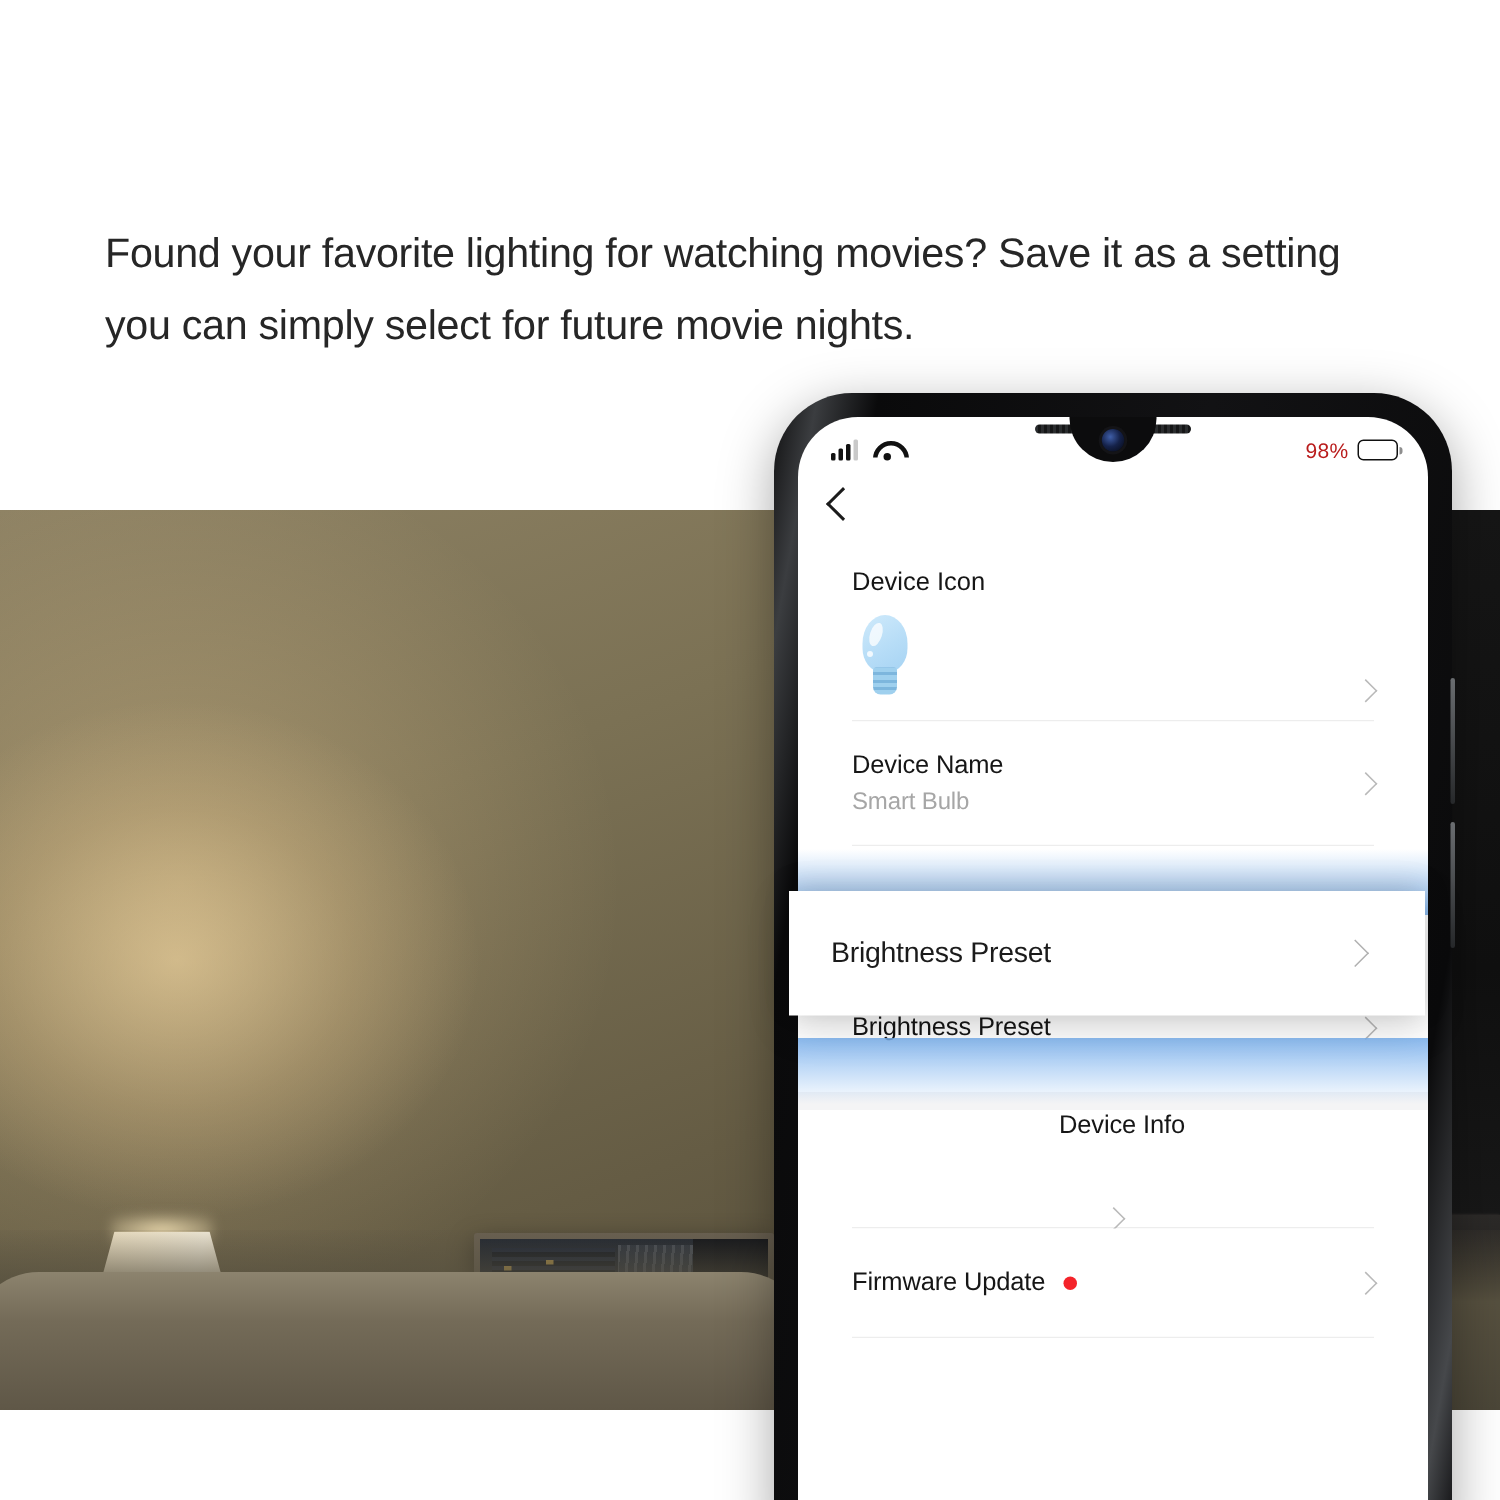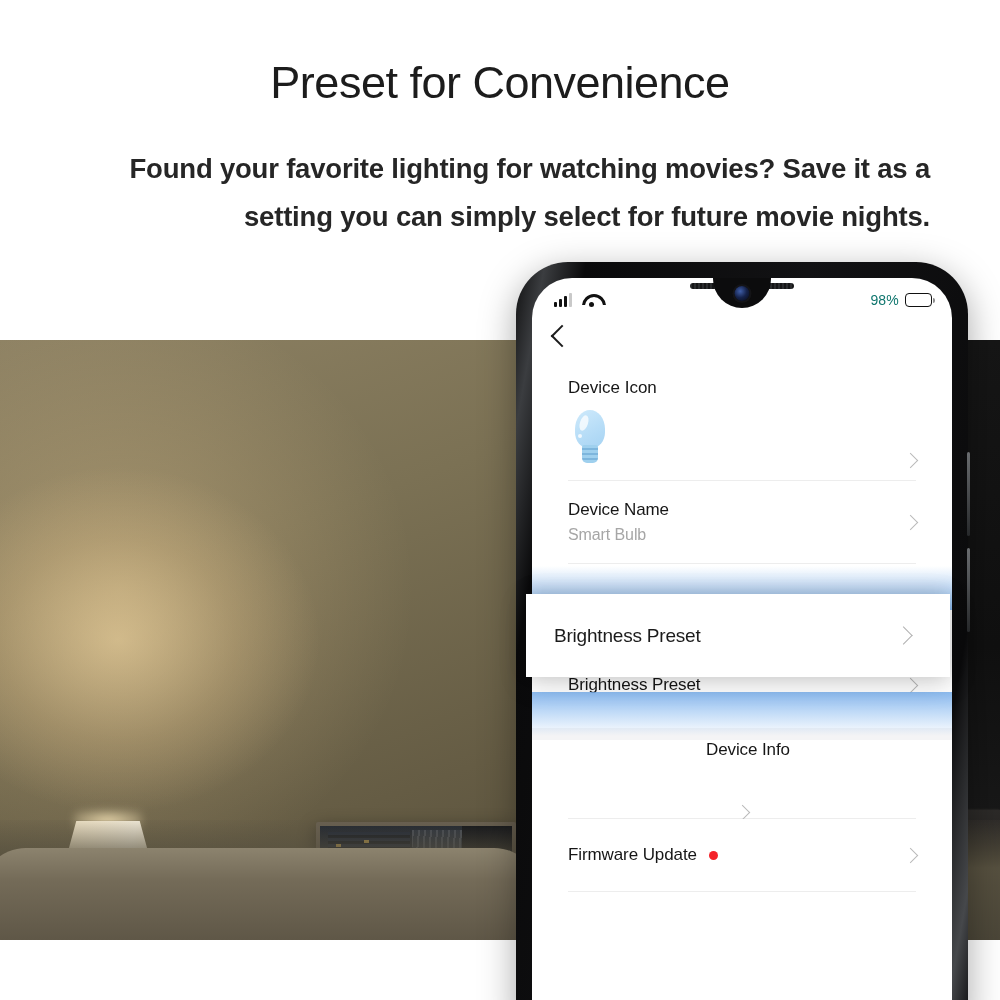--- a/index.html
+++ b/index.html
@@ -14,22 +14,22 @@
 
   
   .headline {
     position: absolute; top: 52px; left: 0; width: 1000px;
     text-align: center;
     font-size: 45px; font-weight: 400; letter-spacing: -0.5px;
     color: #1c1c1c; line-height: 62px;
   }
   .subhead {
     position: absolute; top: 145px; left: 70px; width: 860px;
-    text-align: right;
-    font-size: 27.5px; font-weight: 700; color: #262626;
+    text-align: left;
+    font-size: 27.5px; font-weight: 400; color: #262626;
     line-height: 48px; letter-spacing: -0.2px;
   }
 
   
   .photo {
     position: absolute; left: 0; top: 340px; width: 1000px; height: 600px;
     overflow: hidden;
     background: #6e6450;
   }
   
@@ -171,21 +171,21 @@
   .wifi::before{
     content:""; position:absolute; left:0; top:1px; width:18px; height:18px;
     border: 3px solid #111; border-radius: 50%;
     clip-path: polygon(0 0, 100% 0, 100% 46%, 50% 46%, 0 46%);
   }
   .wifi::after{
     content:""; position:absolute; left:7px; top:9px; width:5px; height:5px;
     background:#111; border-radius:50%;
   }
   .sb-right { position: absolute; right: 20px; display:flex; align-items:center; gap:6px; }
-  .batt-pct { font-size: 14px; color:#0f766e; font-weight: 400; letter-spacing: 0.2px; }
+  .batt-pct { font-size: 14px; color:#b91c1c; font-weight: 400; letter-spacing: 0.2px; }
   .batt {
     width: 27px; height: 14px; border: 1.6px solid #111; border-radius: 4px;
     position: relative; padding: 1.5px;
   }
   .batt-fill { width: 100%; height: 100%; background:#111; border-radius: 1.5px; }
   .batt::after {
     content:""; position:absolute; right:-4px; top:4px; width:2px; height:5px;
     background:#8e8e8e; border-radius: 0 2px 2px 0;
   }
 
@@ -265,21 +265,20 @@
   .title-inline { display:flex; align-items:center; }
 
   
   .side-btn { position:absolute; right:-2px; width:3px; background: linear-gradient(180deg,#6a6d70,#26282a); border-radius:2px; }
 </style>
 </head>
 <body>
 
 <div id="root">
 
-  <div class="headline">Preset for Convenience</div>
   <div class="subhead">Found your favorite lighting for watching movies? Save it as a setting you can simply select for future movie nights.</div>
 
   <div class="photo">
     <div class="wall"></div>
     <div class="wall-dark-right"></div>
     <div class="sofa-block"></div>
     <div class="sofa-cushion2"></div>
     <div class="sofa-cushion"></div>
 
     <div class="shade-top-glow"></div>

